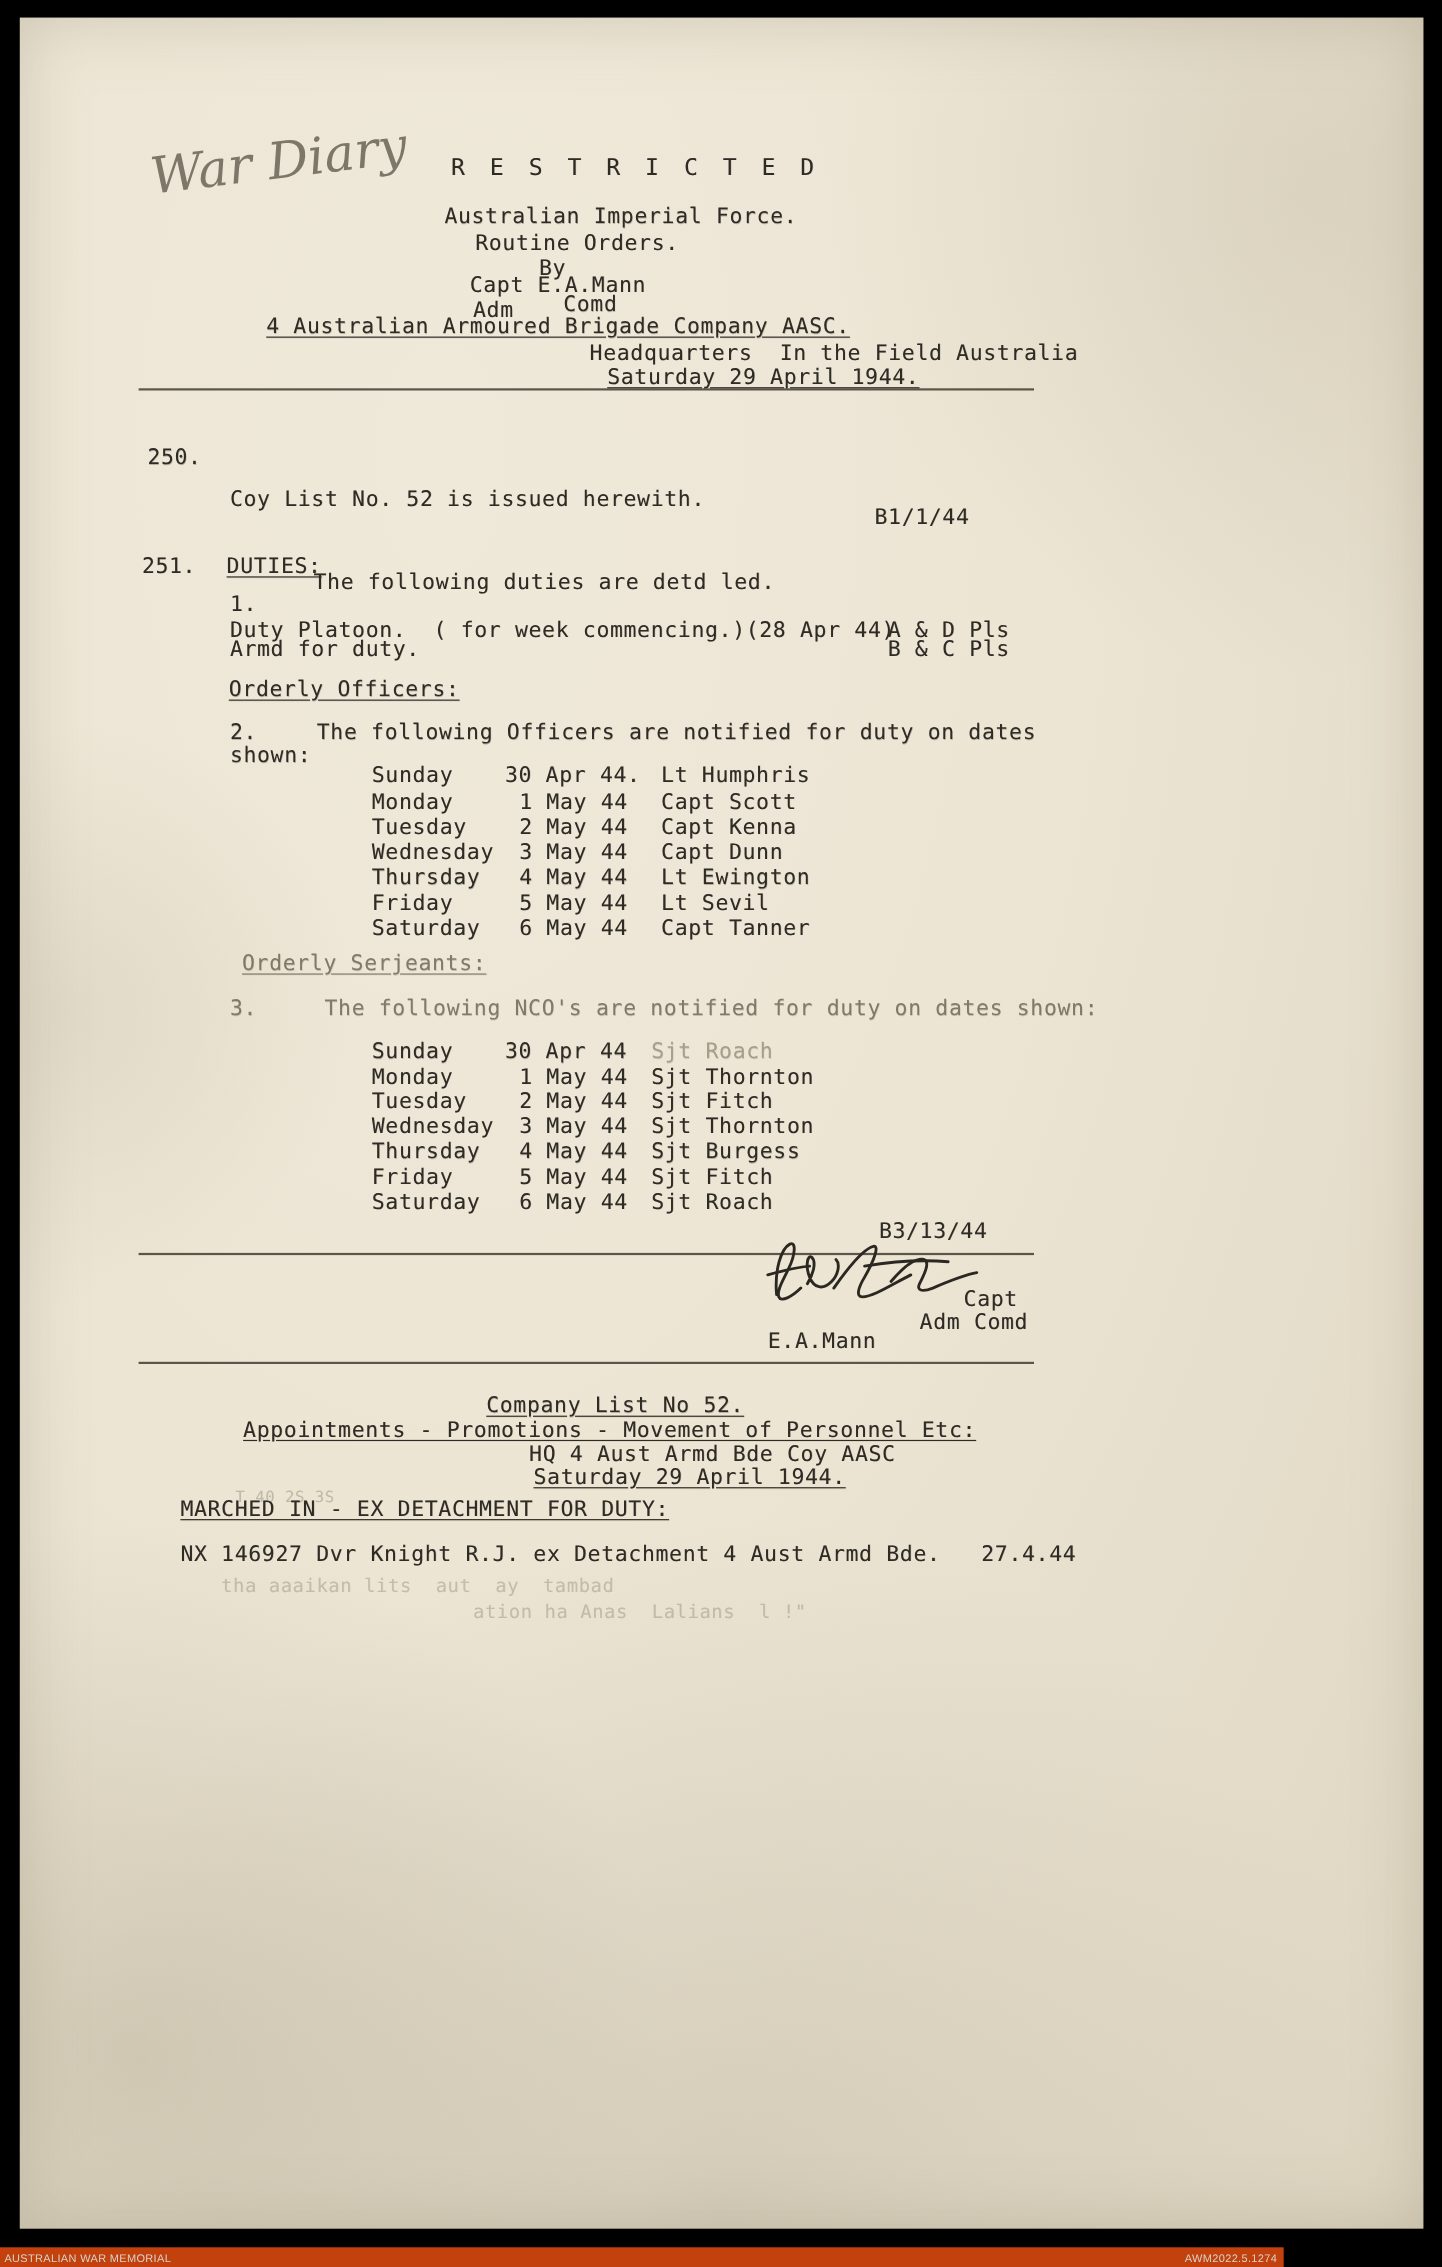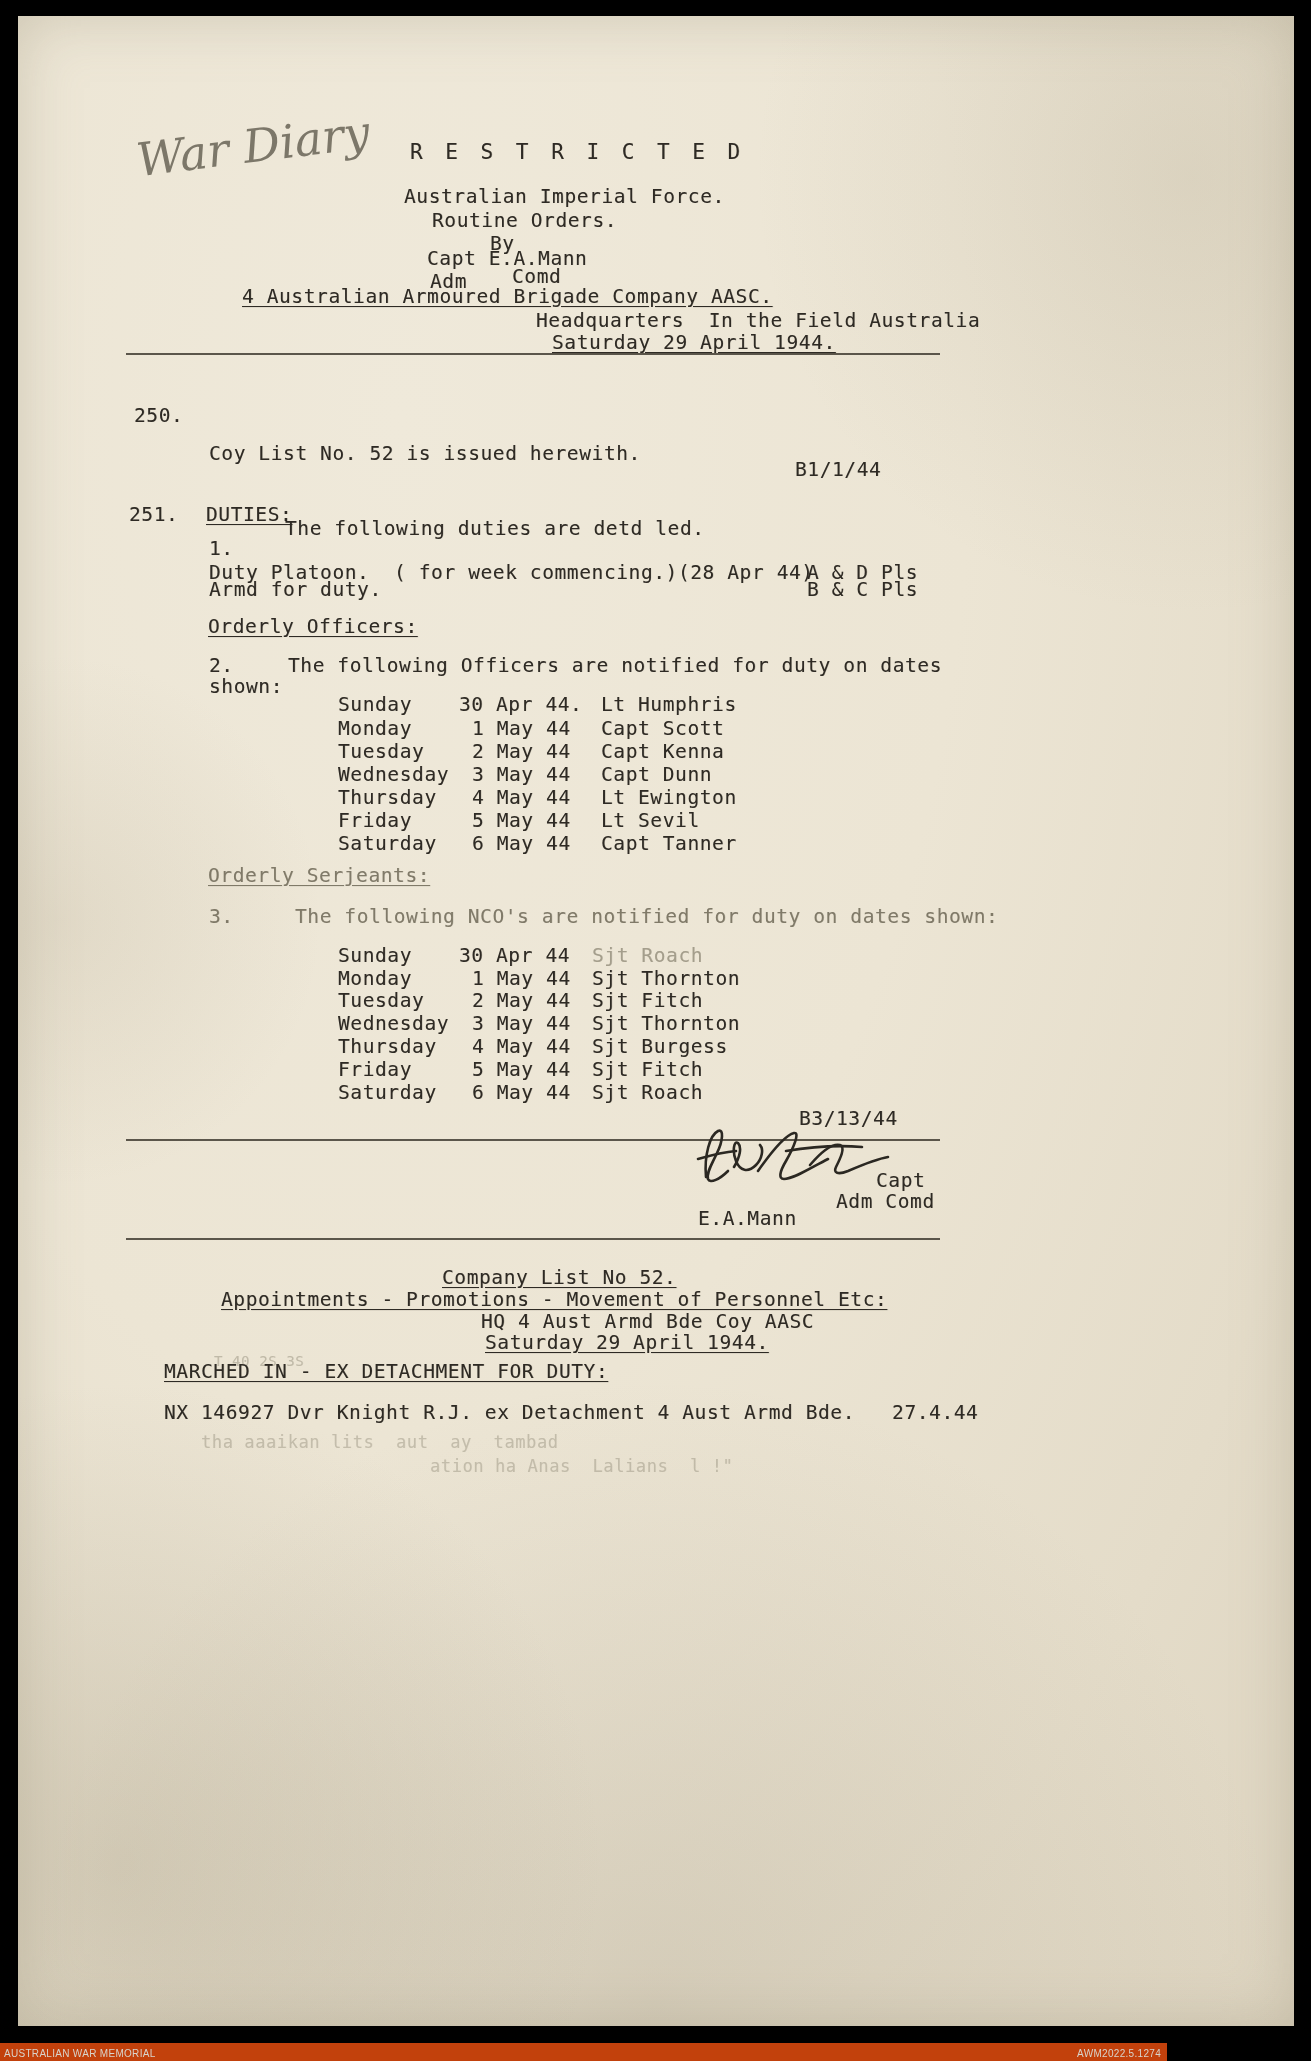--- a/index.html
+++ b/index.html
@@ -176,21 +176,21 @@
 
     <div class="tw" style="left:320px; top:792px;">Friday</div>
     <div class="tw" style="left:454px; top:792px;">5 May 44</div>
     <div class="tw" style="left:583px; top:792px;">Lt Sevil</div>
 
     <div class="tw" style="left:320px; top:815px;">Saturday</div>
     <div class="tw" style="left:454px; top:815px;">6 May 44</div>
     <div class="tw" style="left:583px; top:815px;">Capt Tanner</div>
   </div>
 
-  <div class="tw u faint" style="left:190px; top:847px;">Orderly Serjeants:</div>
+  <div class="tw u faint" style="left:202px; top:847px;">Orderly Serjeants:</div>
   <div class="tw faint" style="left:191px; top:888px;">3.</div>
   <div class="tw faint" style="left:277px; top:888px;">The following NCO's are notified for duty on dates shown:</div>
 
   <div>
     <div class="tw" style="left:320px; top:927px;">Sunday</div>
     <div class="tw" style="left:441px; top:927px;">30 Apr 44</div>
     <div class="tw vfaint" style="left:574px; top:927px;">Sjt Roach</div>
 
     <div class="tw" style="left:320px; top:950px;">Monday</div>
     <div class="tw" style="left:454px; top:950px;">1 May 44</div>

